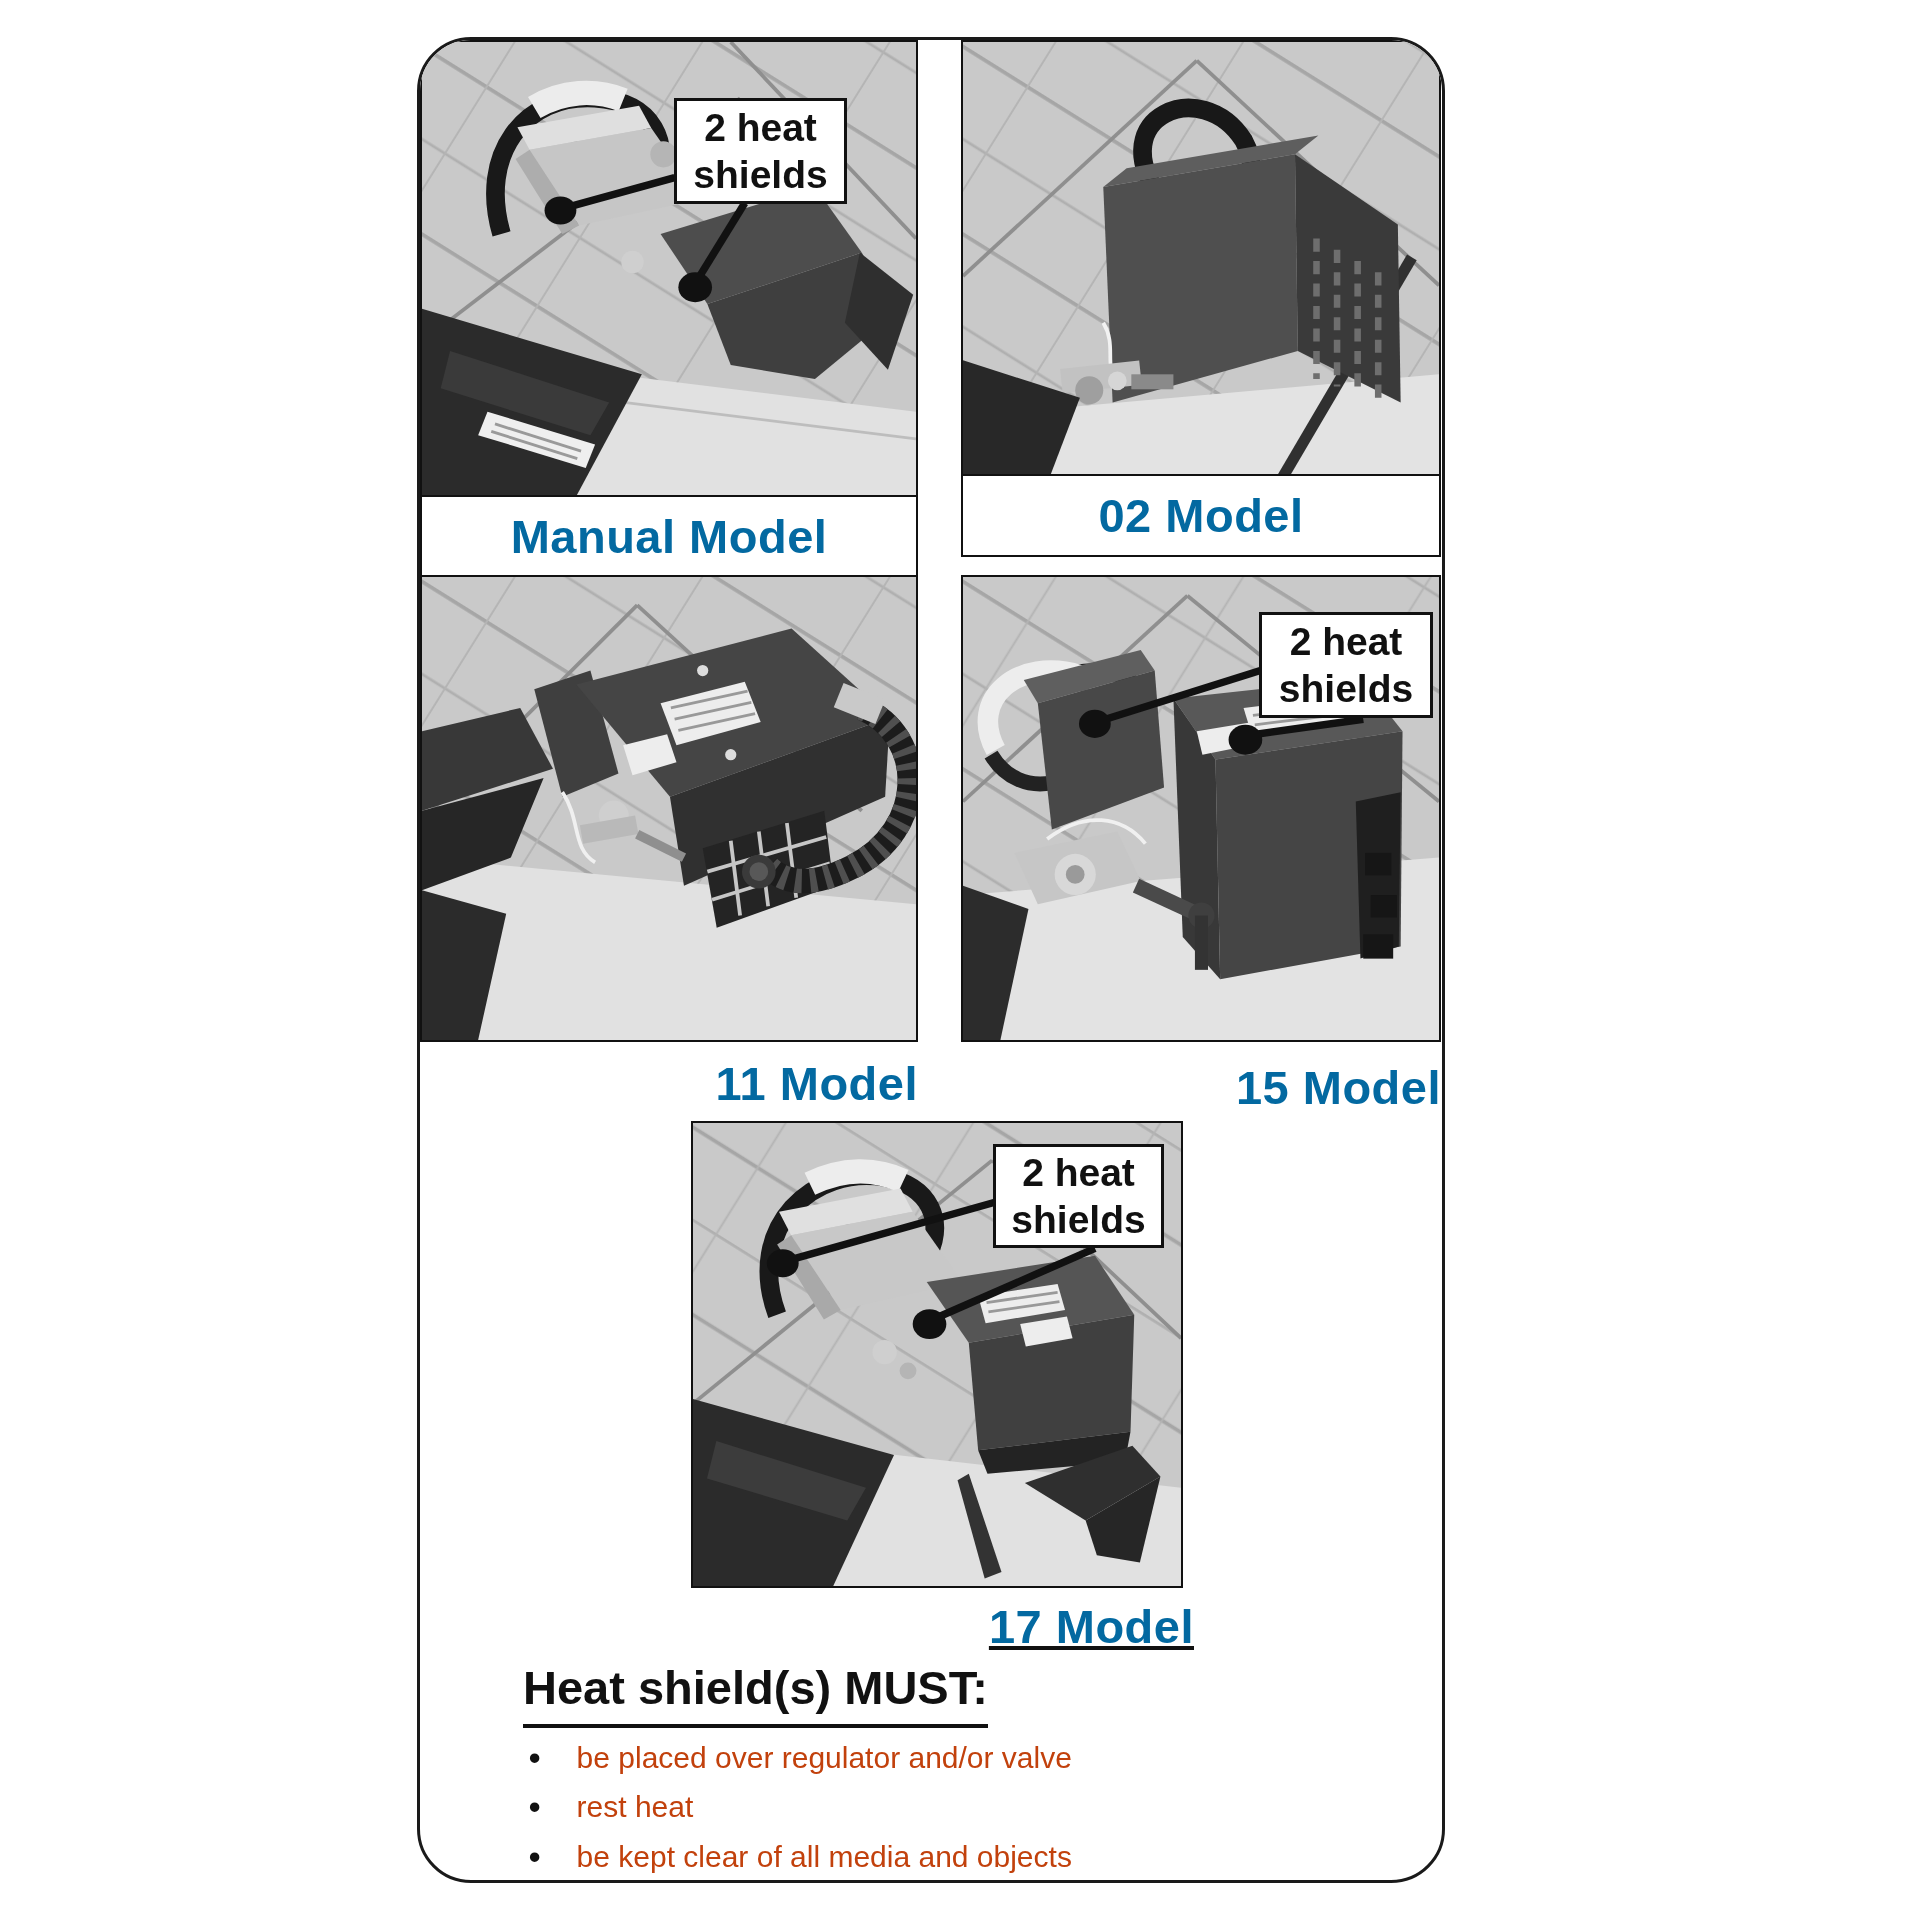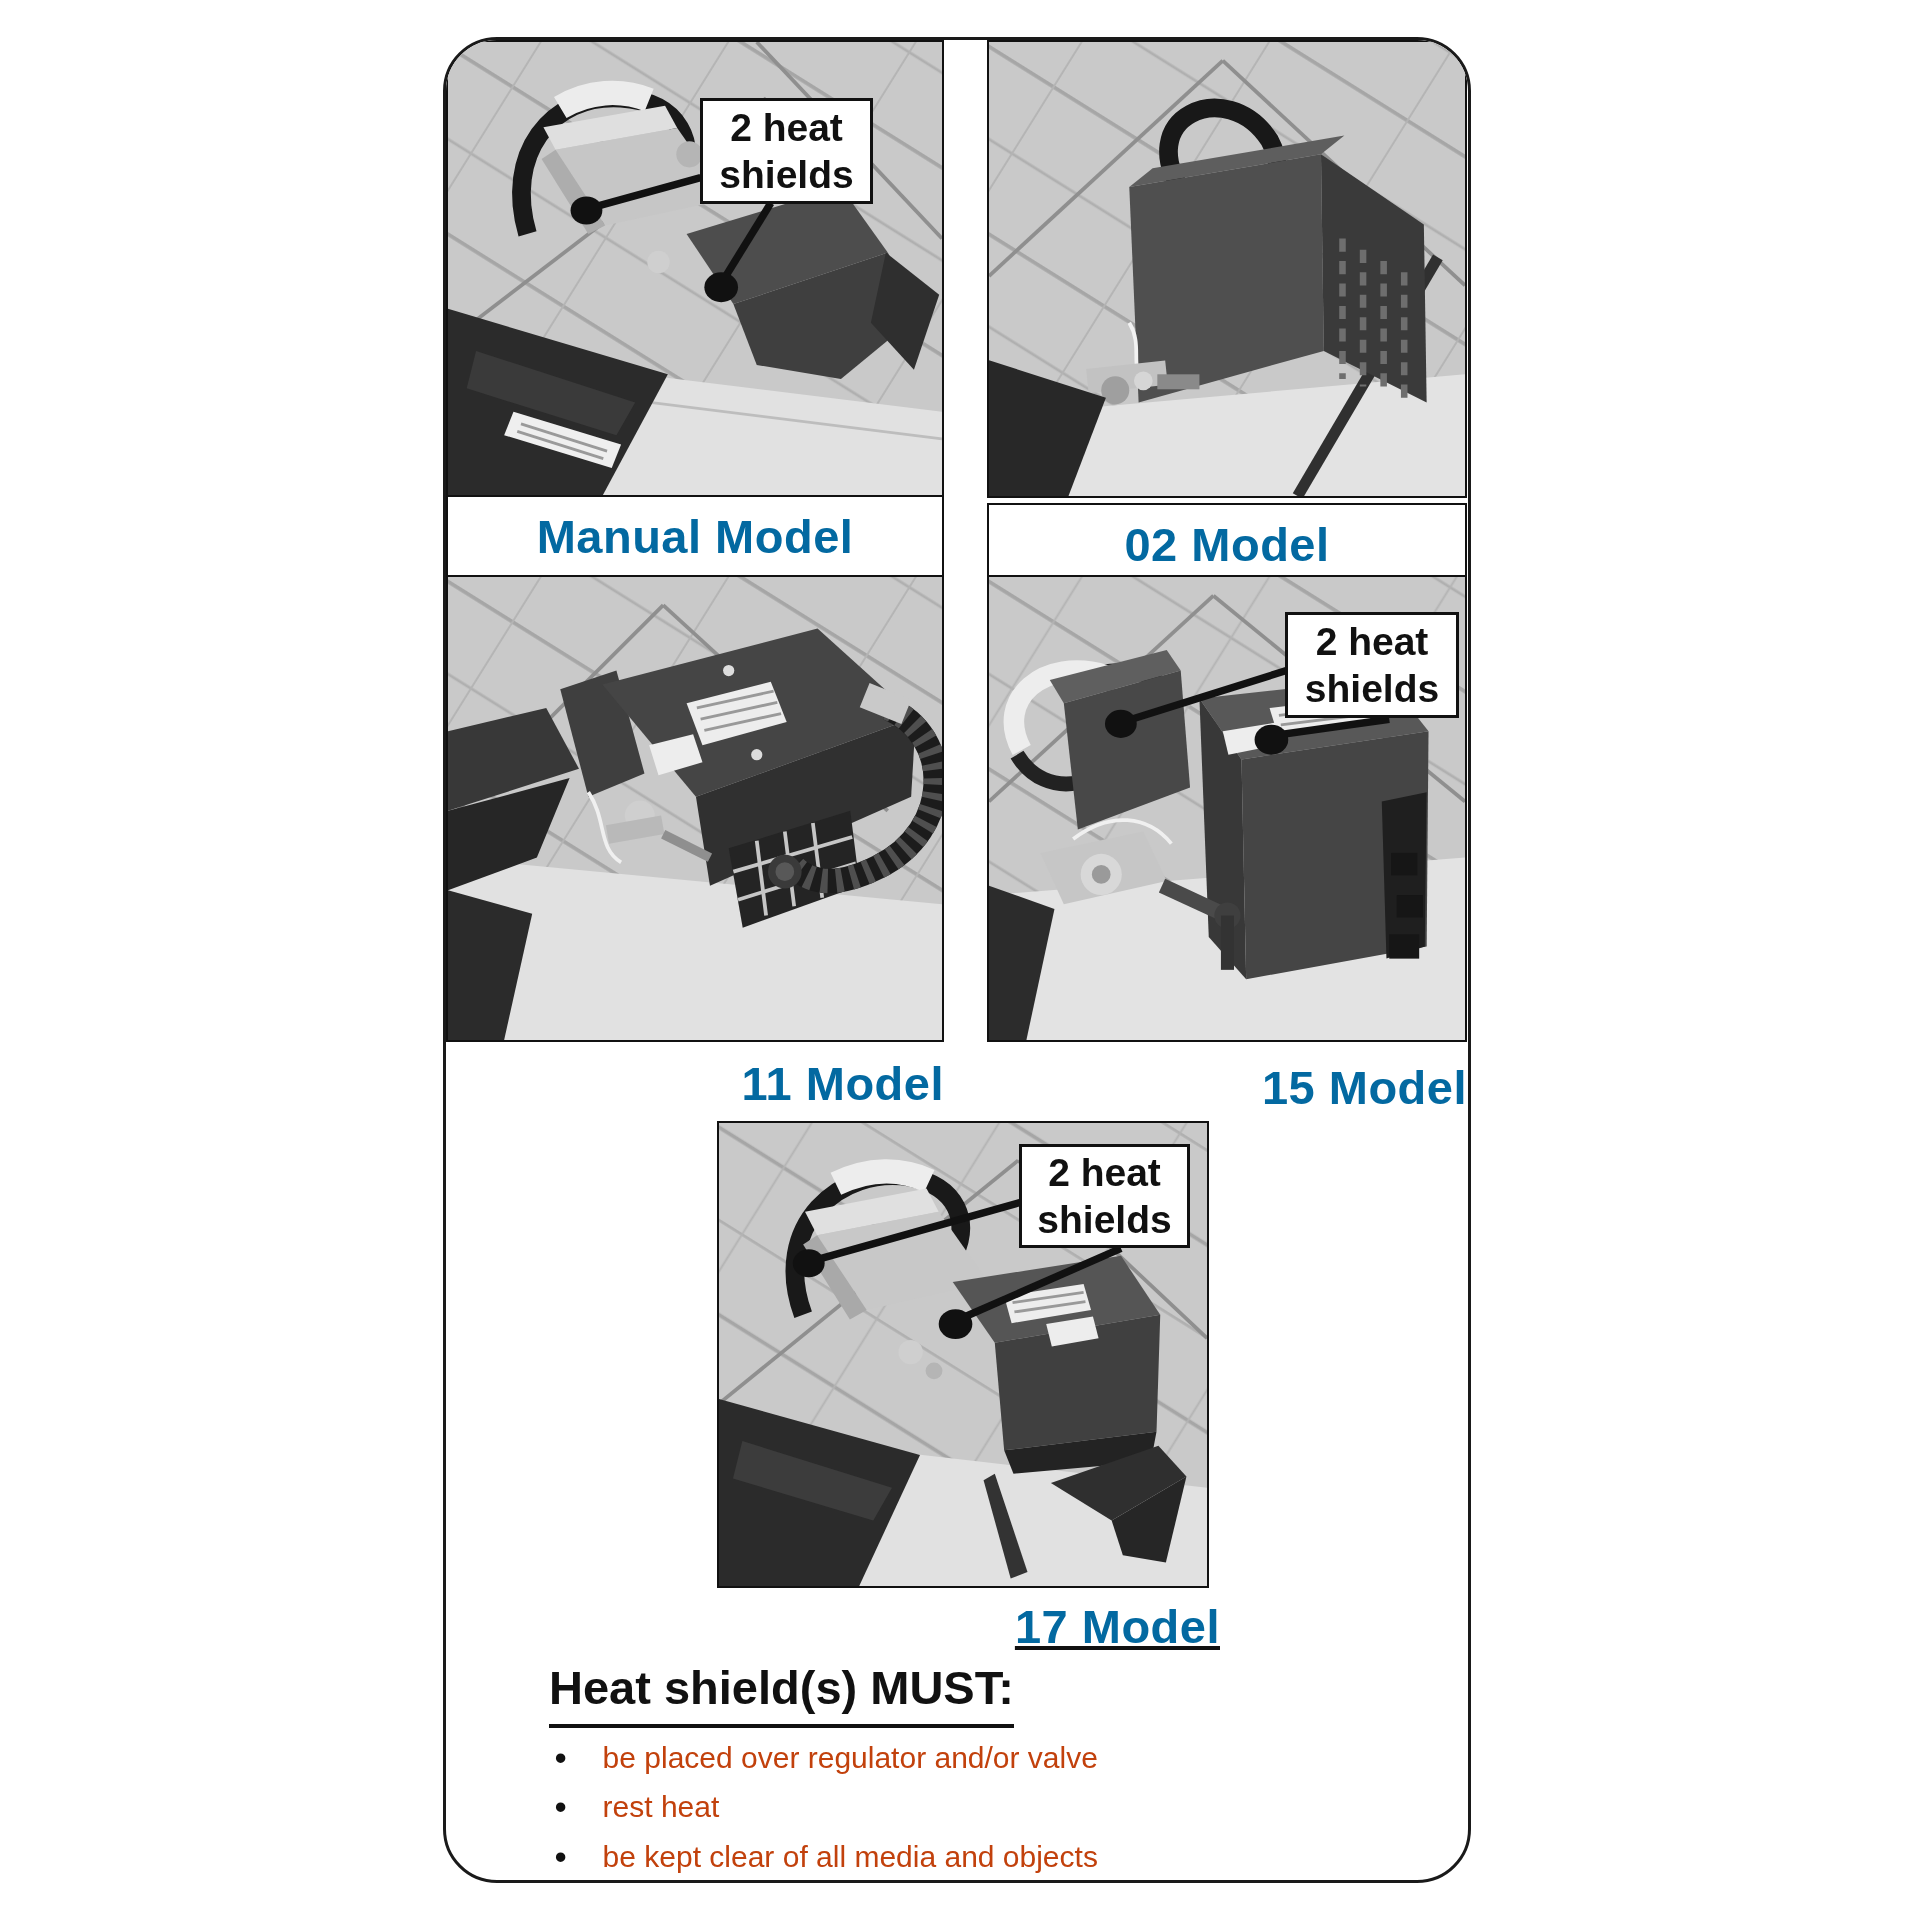--- a/index.html
+++ b/index.html
@@ -1,21 +1,21 @@
 <!DOCTYPE html>
 <html style="font-size:15px"><head>
 <meta charset="utf-8">
 <style>
   html,body{margin:0;padding:0;background:#ffffff;}
   .canvas{position:relative;width:1925px;height:1925px;background:#ffffff;overflow:hidden;
           font-family:"Liberation Sans",sans-serif;color:#111;}
   
   .frame{position:absolute;left:417px;top:37px;width:1028px;height:1846px;
          border:3.7px solid #1a1a1a;border-radius:54px;box-sizing:border-box;
-         overflow:hidden;background:#ffffff;margin-left:26px;}
+         overflow:hidden;background:#ffffff;}
   
   .pbox{position:absolute;border:2.8px solid #111;box-sizing:border-box;background:#c9c9c9;overflow:hidden;}
   .pbox svg{position:absolute;left:0;top:0;width:100%;height:100%;display:block;}
   
   .ccell{position:absolute;border:2.8px solid #111;box-sizing:border-box;background:#ffffff;
          display:flex;align-items:center;justify-content:center;}
   
   .cplain{position:absolute;display:flex;align-items:center;justify-content:flex-end;background:#ffffff;}
   .cap{font-weight:bold;font-size:47px;letter-spacing:0.5px;color:#0369a1;}
   
@@ -104,21 +104,21 @@
         <circle cx="135" cy="372" r="15" fill="#9f9f9f"></circle>
         <circle cx="165" cy="362" r="10" fill="#d6d6d6"></circle>
         <rect x="180" y="355" width="45" height="16" fill="#8a8a8a"></rect>
         <polygon points="0,340 125,380 85,485 0,485" fill="#282828"></polygon>
       </svg>
     </div>
 
     <div class="ccell" style="left:0;top:455px;width:498px;height:83px;">
       <span class="cap">Manual Model</span>
     </div>
-    <div class="ccell" style="left:541px;top:463px;width:480px;height:83px;">
+    <div class="ccell" style="left:541px;top:434px;width:480px;height:83px;">
       <span class="cap">02 Model</span>
     </div>
 
     <div class="pbox" style="left:0;top:535px;width:498px;height:467px;">
       <svg viewBox="0 0 528 495" preserveAspectRatio="none">
         <rect width="528" height="495" fill="url(#tilePat)"></rect>
         <line x1="0" y1="260" x2="230" y2="30" stroke="#8f8f8f" stroke-width="4"></line>
         <line x1="230" y1="30" x2="470" y2="250" stroke="#8f8f8f" stroke-width="4"></line>
         <polygon points="0,300 528,350 528,495 0,495" fill="#e1e1e1"></polygon>
         <polygon points="0,165 105,140 140,205 0,250" fill="#383838"></polygon>

